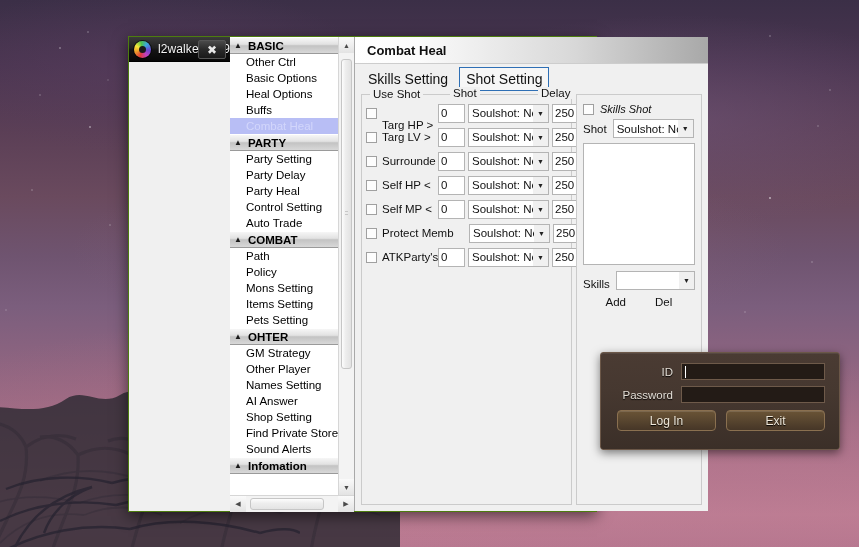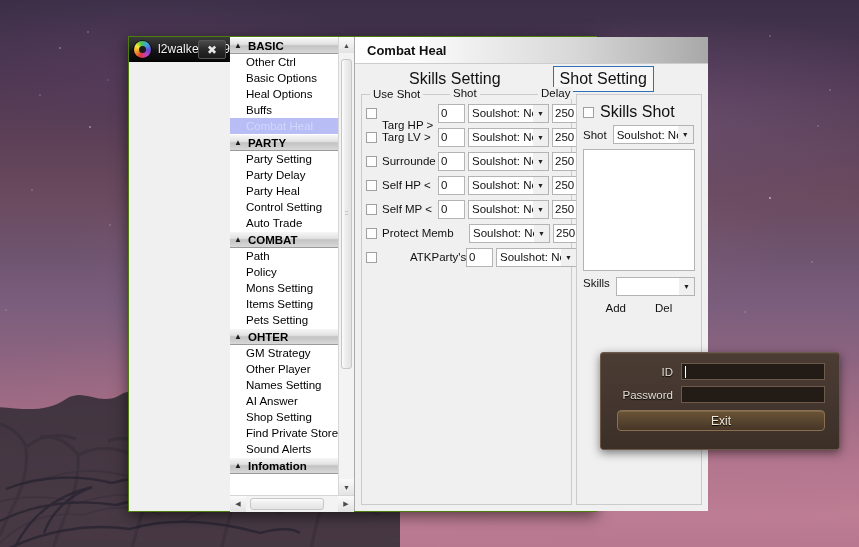--- a/index.html
+++ b/index.html
@@ -179,22 +179,22 @@
     background: linear-gradient(to right, #ffffff 0%, #fbfbfb 18%, #d8d8d8 62%, #a8a8a8 100%);
     border-bottom: 1px solid #cdcdcd;
   }
   #content-header .h-title { font-size: 13px; font-weight: bold; color:#111; }
 
   #tabs-row {
     height: 30px; flex: none; display: flex; align-items: center;
     padding-left: 6px; gap: 4px; background:#f0f0f0;
   }
   .tab {
-    font-size: 16px; color:#111; padding: 3px 6px; cursor:pointer;
-    border: 1px solid transparent; background: transparent; margin-left: 41px;
+    font-size: 14px; color:#111; padding: 3px 6px; cursor:pointer;
+    border: 1px solid transparent; background: transparent;
   }
   .tab.active { border: 1px solid #2e6fb5; background: #f6f6f6; }
 
   #panels { flex: 1; display: flex; padding: 0 6px 6px 6px; gap: 4px; min-height:0; }
 
   
   .gbox {
     position: relative; border: 1px solid #cbcbcb; background: #f0f0f0;
     padding-top: 6px;
   }
@@ -251,28 +251,28 @@
   .delayinput {
     width: 29px; height: 19px; flex:none;
     border: 1px solid #b4b4b4; background: #fff;
     font-size: 11.5px; color:#111; padding: 0 2px; line-height:17px;
     font-family: "Liberation Sans", sans-serif;
   }
 
   
   #ss-head { display:flex; align-items:center; gap:6px; padding: 2px 0 0 6px; }
   #ss-head .ss-cb { width:11px; height:11px; border:1px solid #a0a0a0; background:#fdfdfd; cursor:pointer; }
-  #ss-head .ss-t { font-size:16px; color:#111; }
+  #ss-head .ss-t { font-size:11px; color:#111;font-style:italic; }
   #ss-shot-row { display:flex; align-items:center; gap:6px; padding: 4px 6px 0 6px; }
   #ss-shot-row .lbl { font-size:11.5px; color:#111; }
   #ss-list {
     margin: 5px 6px 0 6px; height: 122px; background:#fff;
     border: 1px solid #b4b4b4;
   }
-  #ss-skills-row { display:flex; align-items:flex-start; gap:6px; padding: 6px 6px 0 6px; }
+  #ss-skills-row { display:flex; align-items:flex-end; gap:6px; padding: 6px 6px 0 6px; }
   #ss-skills-row .lbl { font-size:11.5px; color:#111; }
   .combo-wide { width: 79px; height:19px; }
   #ss-buttons { display:flex; justify-content:space-around; padding: 6px 14px 0 14px; }
   #ss-buttons .btn { font-size:11.5px; color:#111; cursor:pointer; }
 
   
   #login-panel {
     position: absolute; left: 600px; top: 352px;
     width: 240px; height: 98px;
     background: linear-gradient(to bottom, #4a3b33 0%, #463830 40%, #3b2f28 100%);
@@ -494,21 +494,21 @@
                 <span class="cbox"></span>
                 <span class="rlabel" style="width: 84px;">Protect Memb</span>
                 <div class="combo" style="margin-left: 3px;">
                   <span class="cval">Soulshot: No</span>
                   <span class="carrow">▼</span>
                 </div>
                 <input class="delayinput" type="text" value="250" style="margin-left: 3px;">
               </div>
               <div class="row">
                 <span class="cbox"></span>
-                <span class="rlabel" style="width: 56px; margin-left: 28px;">ATKParty's</span>
+                <span class="rlabel" style="width: 56px;">ATKParty's</span>
                 <input class="numinput" type="text" value="0" style="">
                 <div class="combo" style="margin-left: 3px;">
                   <span class="cval">Soulshot: No</span>
                   <span class="carrow">▼</span>
                 </div>
                 <input class="delayinput" type="text" value="250" style="margin-left: 3px;">
               </div>
             </div>
         </div>
 
@@ -552,15 +552,16 @@
     <span class="llabel">ID</span>
     <div class="lfield">
       <span id="id-caret"></span>
     </div>
   </div>
   <div class="lrow">
     <span class="llabel">Password</span>
     <div class="lfield"></div>
   </div>
   <div id="login-buttons">
+    <span class="gbtn">Log In</span>
     <span class="gbtn">Exit</span>
   </div>
 </div>
 
 </body></html>

